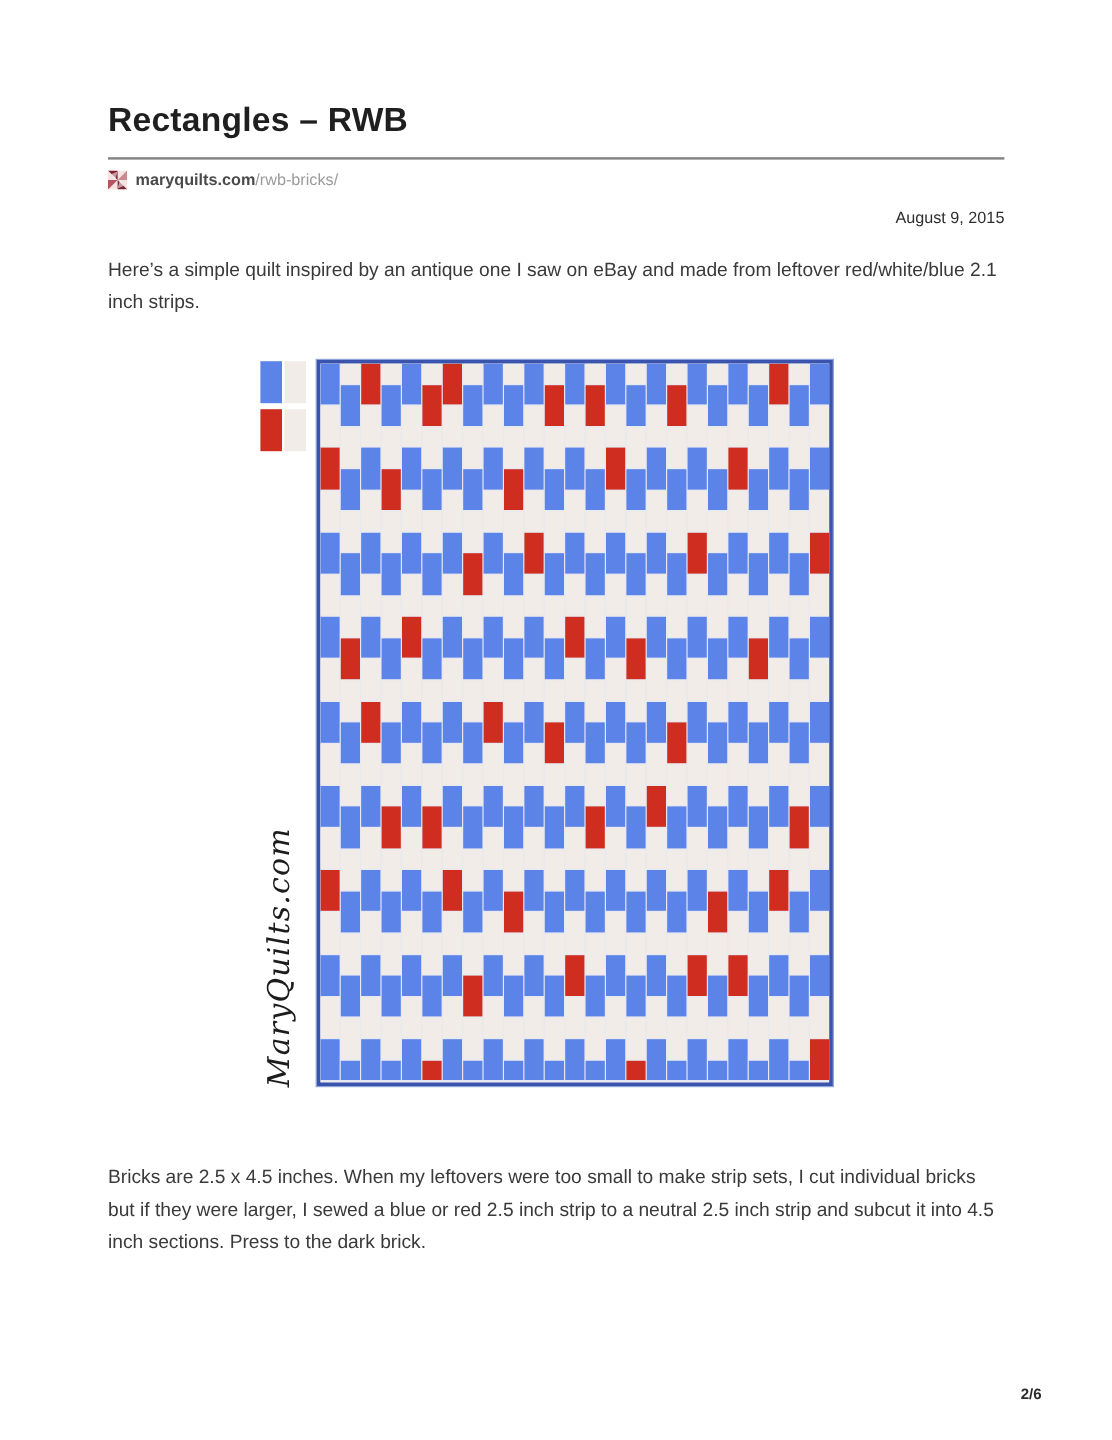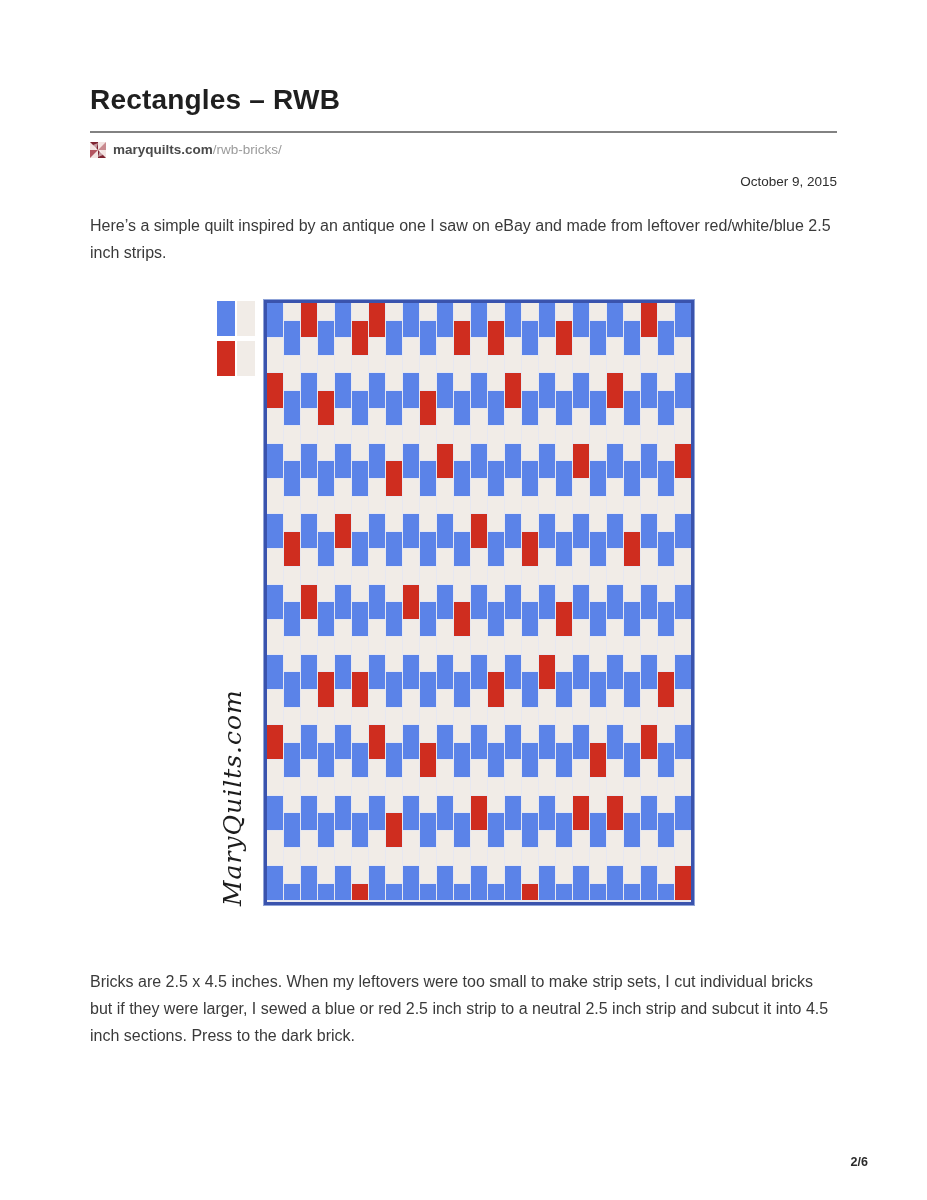--- a/index.html
+++ b/index.html
@@ -100,23 +100,23 @@
         <polygon points="0,16 0,8 8,8" fill="#b45560"></polygon>
         <polygon points="3,3 8,1 6,8" fill="#ffffff" opacity="0.55"></polygon>
         <polygon points="13,13 8,15 10,8" fill="#ffffff" opacity="0.55"></polygon>
       </svg>
     </span>
     <a href="#" style="text-decoration:none;">
       <span class="source-site">maryquilts.com</span><span class="source-path">/rwb-bricks/</span>
     </a>
   </div>
 
-  <div class="date-line">October 9, 2015</div>
-
-  <p class="para">Here’s a simple quilt inspired by an antique one I saw on eBay and made from leftover red/white/blue 2.5 inch strips.</p>
+  <div class="date-line">August 9, 2015</div>
+
+  <p class="para">Here’s a simple quilt inspired by an antique one I saw on eBay and made from leftover red/white/blue 2.1 inch strips.</p>
 
   <div class="figure">
     <div class="legend">
         <div class="legend-pair">
           <div class="legend-brick" style="background: rgb(91, 131, 232);"></div>
           <div class="legend-brick" style="background: rgb(241, 236, 231);"></div>
         </div>
         <div class="legend-pair">
           <div class="legend-brick" style="background: rgb(207, 45, 31);"></div>
           <div class="legend-brick" style="background: rgb(241, 236, 231);"></div>

